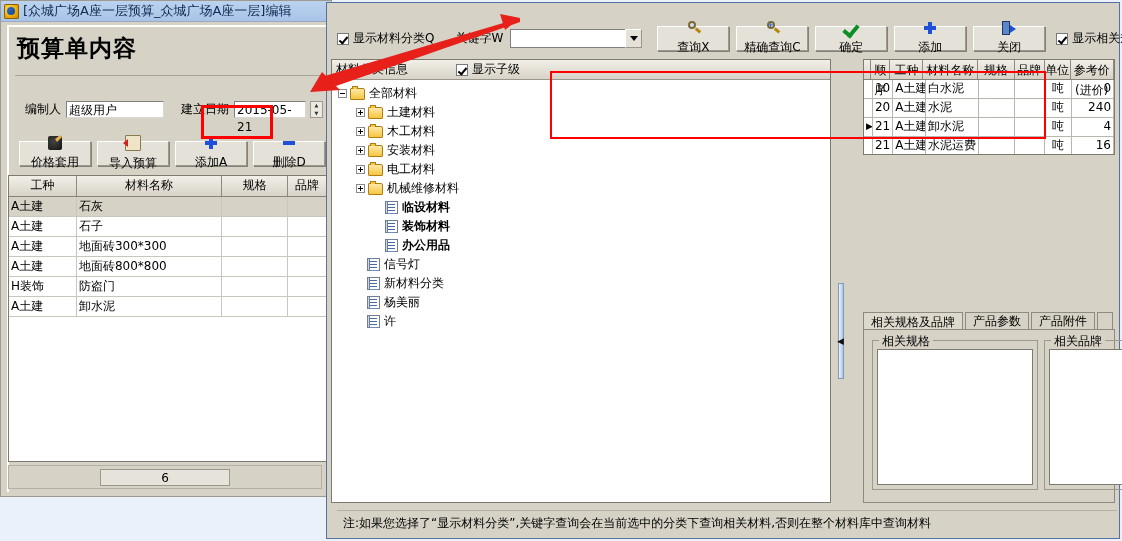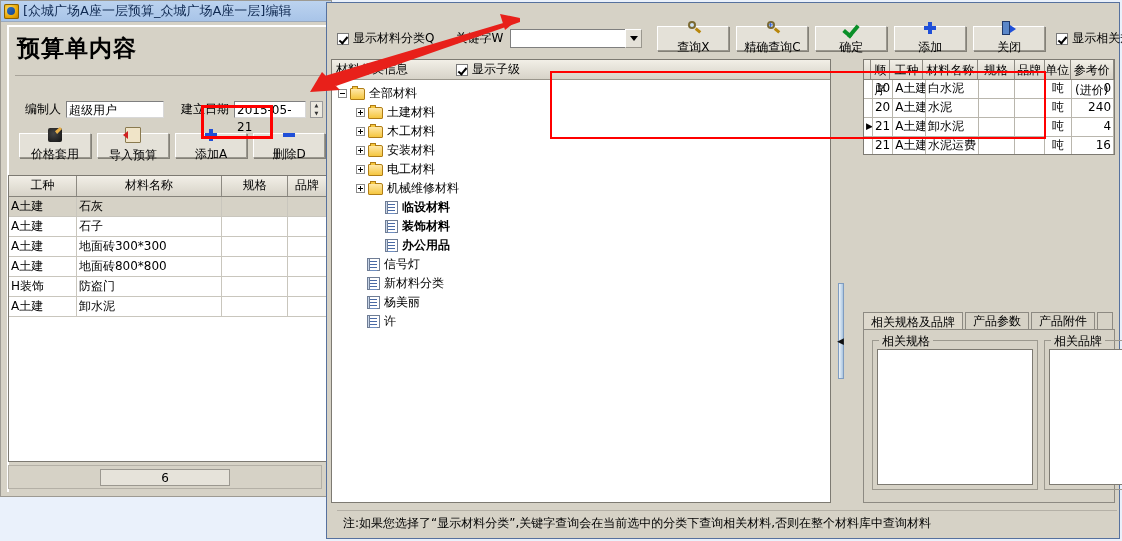--- a/index.html
+++ b/index.html
@@ -58,21 +58,21 @@
     background:#fff;border:1px solid #7f7f7f;border-right-color:#d8d8d8;border-bottom-color:#d8d8d8;
     height:17px;line-height:17px;padding:0 2px;font-size:12px;box-sizing:border-box;
   }
   #creator-input{width:98px;}
   #date-input{width:72px;}
   #date-spin{
     width:13px;height:17px;border:1px solid #9b9b9b;background:#ece9e0;margin-left:-1px;
     display:flex;flex-direction:column;box-sizing:border-box;
   }
   #date-spin span{flex:1;font-size:5px;line-height:7px;text-align:center;color:#333;}
-  #button-row{position:absolute;left:16px;top:110px;display:flex;align-items:center;gap:6px;}
+  #button-row{position:absolute;left:16px;top:118px;display:flex;align-items:center;gap:6px;}
   .tbtn{
     height:25px;min-width:72px;background:#e4e1d8;
     border:1px solid #9a978e;border-top-color:#fff;border-left-color:#fff;
     box-shadow:1px 1px 0 #848178;
     display:flex;align-items:center;justify-content:center;gap:4px;
     padding:0 7px;font-size:12px;box-sizing:border-box;white-space:nowrap;cursor:default;flex-direction:column;
   }
   .ico{width:14px;height:14px;flex:none;position:relative;display:inline-block;}
   .ico-price{background:radial-gradient(circle at 40% 40%,#444,#111);border-radius:2px;}
   .ico-price:after{content:"";position:absolute;left:7px;top:-1px;width:7px;height:7px;background:#e8b04a;

